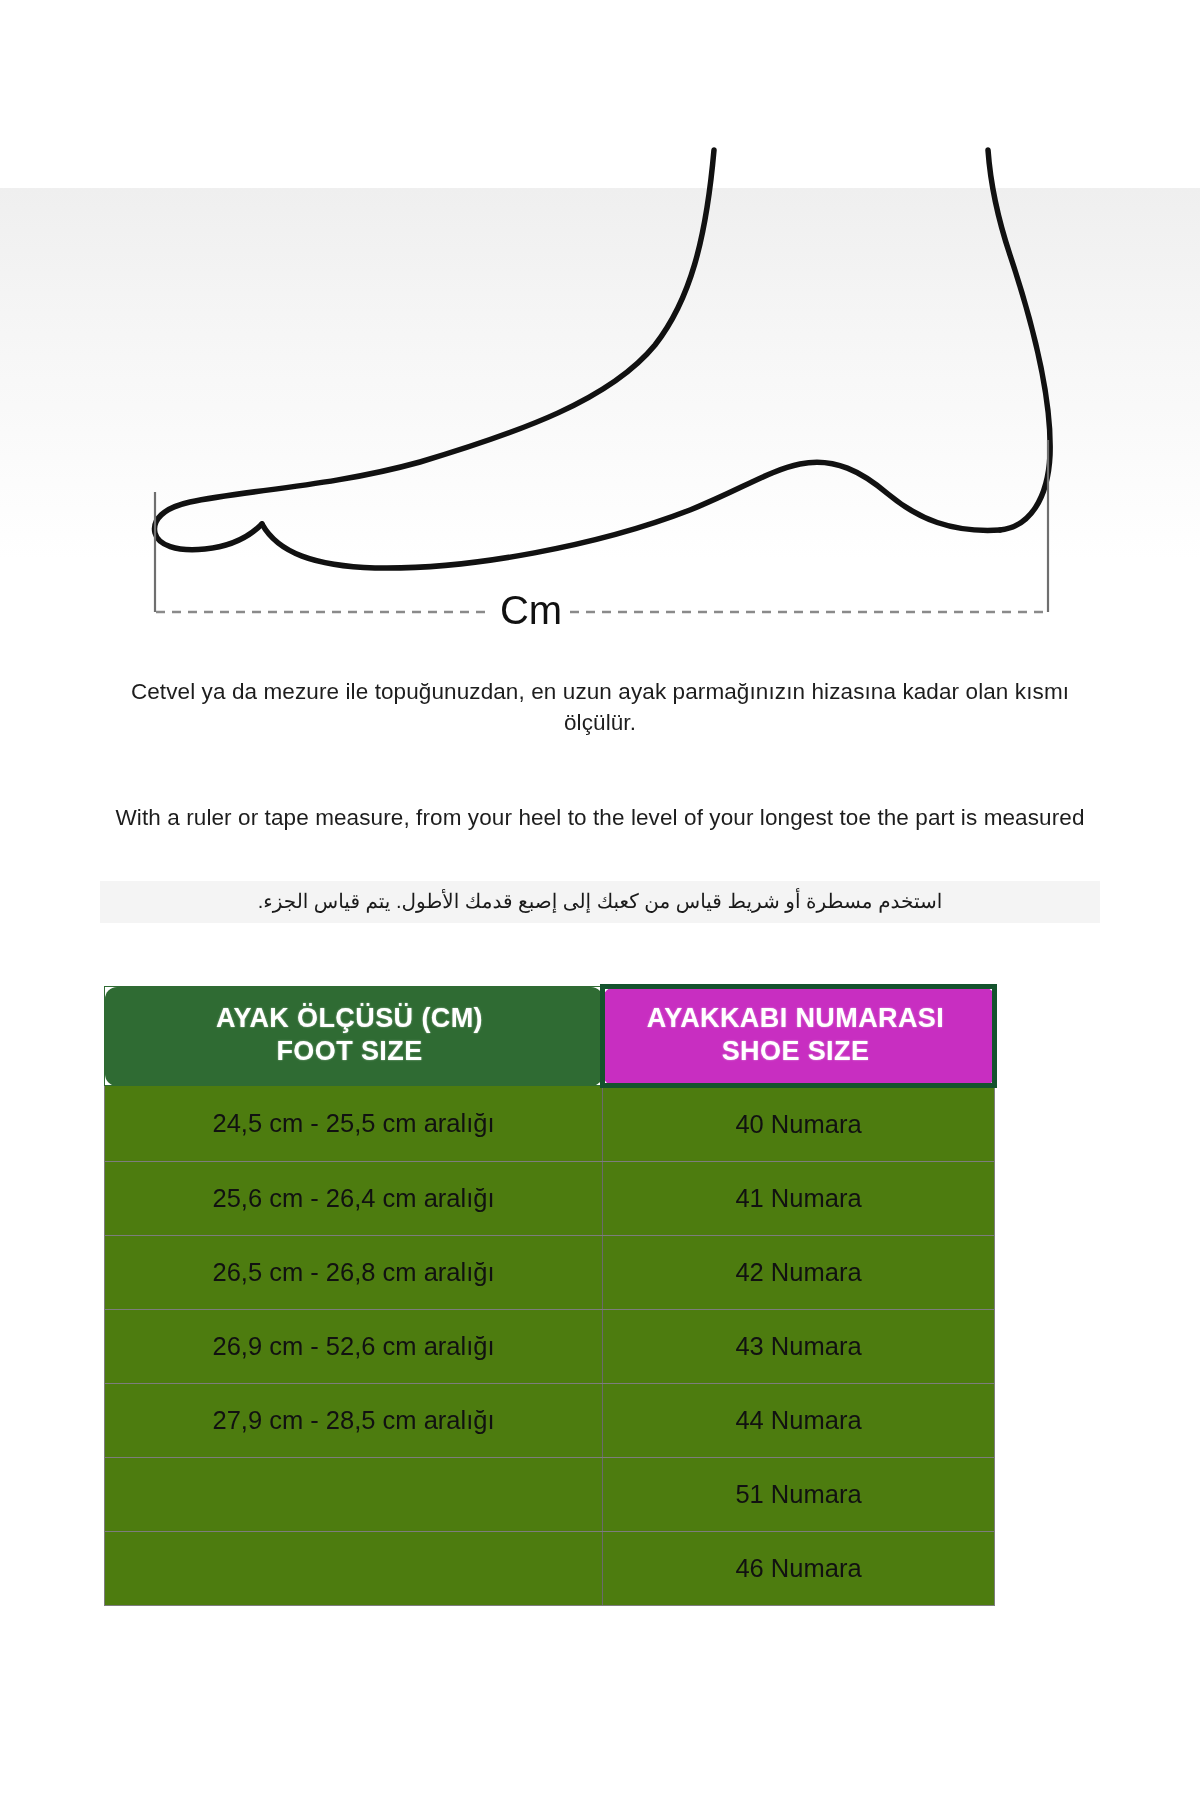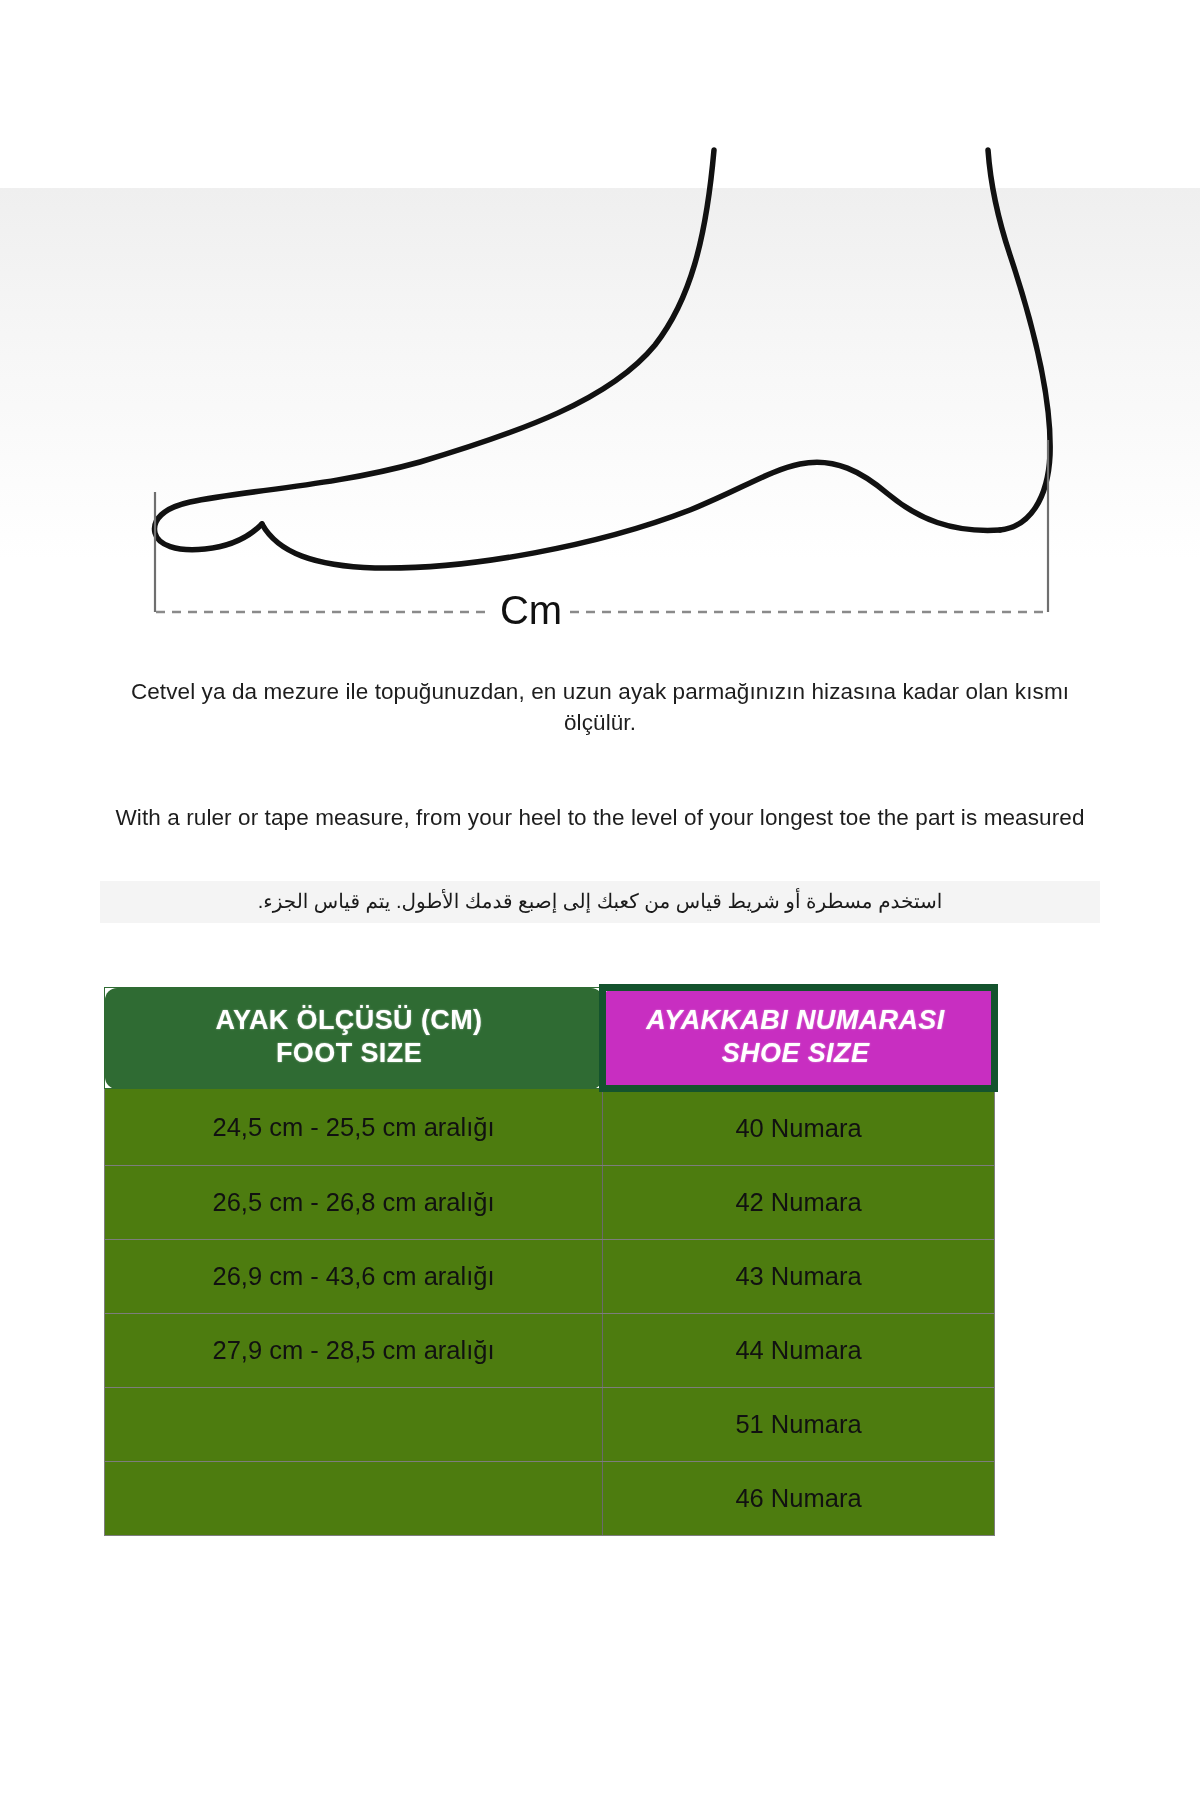--- a/index.html
+++ b/index.html
@@ -107,22 +107,21 @@
     text-shadow: 0 0 2px rgba(255,255,255,0.55);
     border-radius: 12px;
   }
   .size-table th.th-foot {
     background: #2f6b33;
     border: 1px solid #2f6b33;
     border-right: 2px solid #262626;
   }
   .size-table th.th-shoe {
     background: #c82ec1;
-    border: 7px solid #14532d;
-    font-style: italic;
+    border: 5px solid #14532d;
   }
   .size-table th .hdr-sub {
     display: block;
   }
 
   .size-table td {
     border: 1px solid #7d7d7d;
     height: 43px;
     font-size: 25.5px;
     color: #111111;
@@ -208,25 +207,29 @@
           </th>
         </tr>
       </thead>
       <tbody id="size-table-body">
 
       <tr>
             <td class="cell-foot">24,5 cm - 25,5 cm aralığı</td>
             <td class="cell-shoe">40 Numara</td>
           </tr>
           <tr>
+            <td class="cell-foot">25,6 cm - 26,4 cm aralığı</td>
+            <td class="cell-shoe">41 Numara</td>
+          </tr>
+          <tr>
             <td class="cell-foot">26,5 cm - 26,8 cm aralığı</td>
             <td class="cell-shoe">42 Numara</td>
           </tr>
           <tr>
-            <td class="cell-foot">26,9 cm - 43,6 cm aralığı</td>
+            <td class="cell-foot">26,9 cm - 52,6 cm aralığı</td>
             <td class="cell-shoe">43 Numara</td>
           </tr>
           <tr>
             <td class="cell-foot">27,9 cm - 28,5 cm aralığı</td>
             <td class="cell-shoe">44 Numara</td>
           </tr>
           <tr>
             <td class="cell-foot empty-cell"></td>
             <td class="cell-shoe">51 Numara</td>
           </tr>

